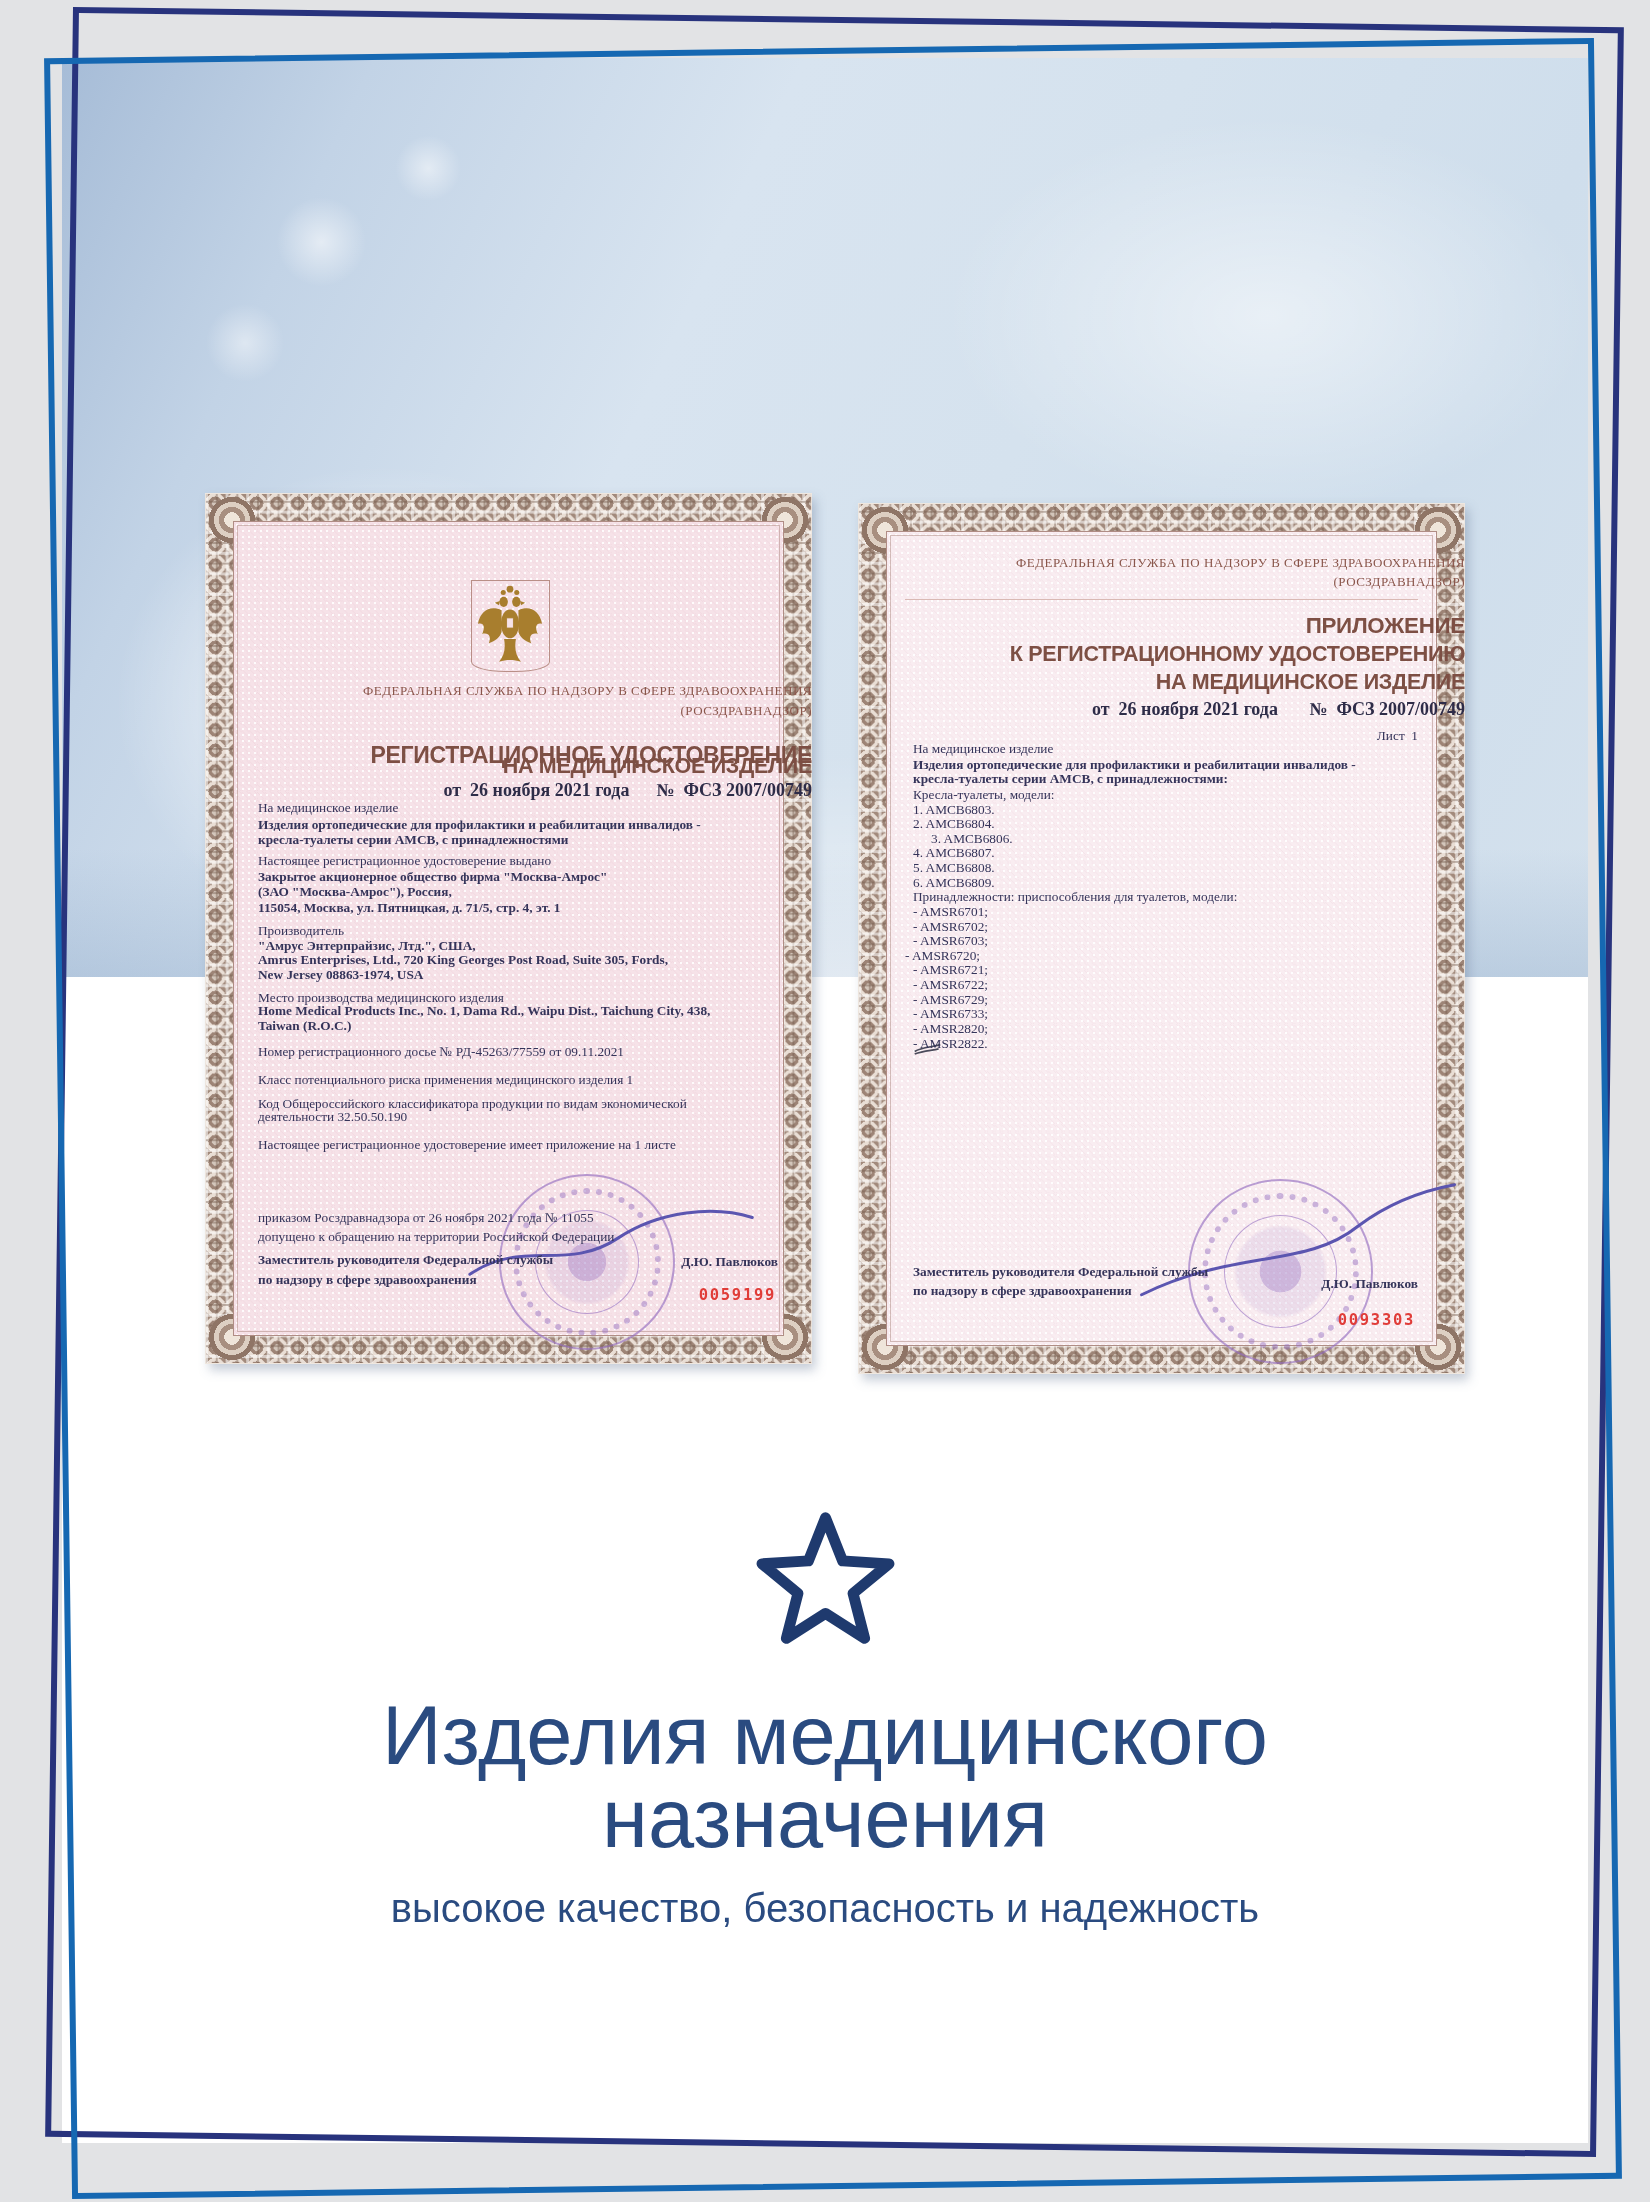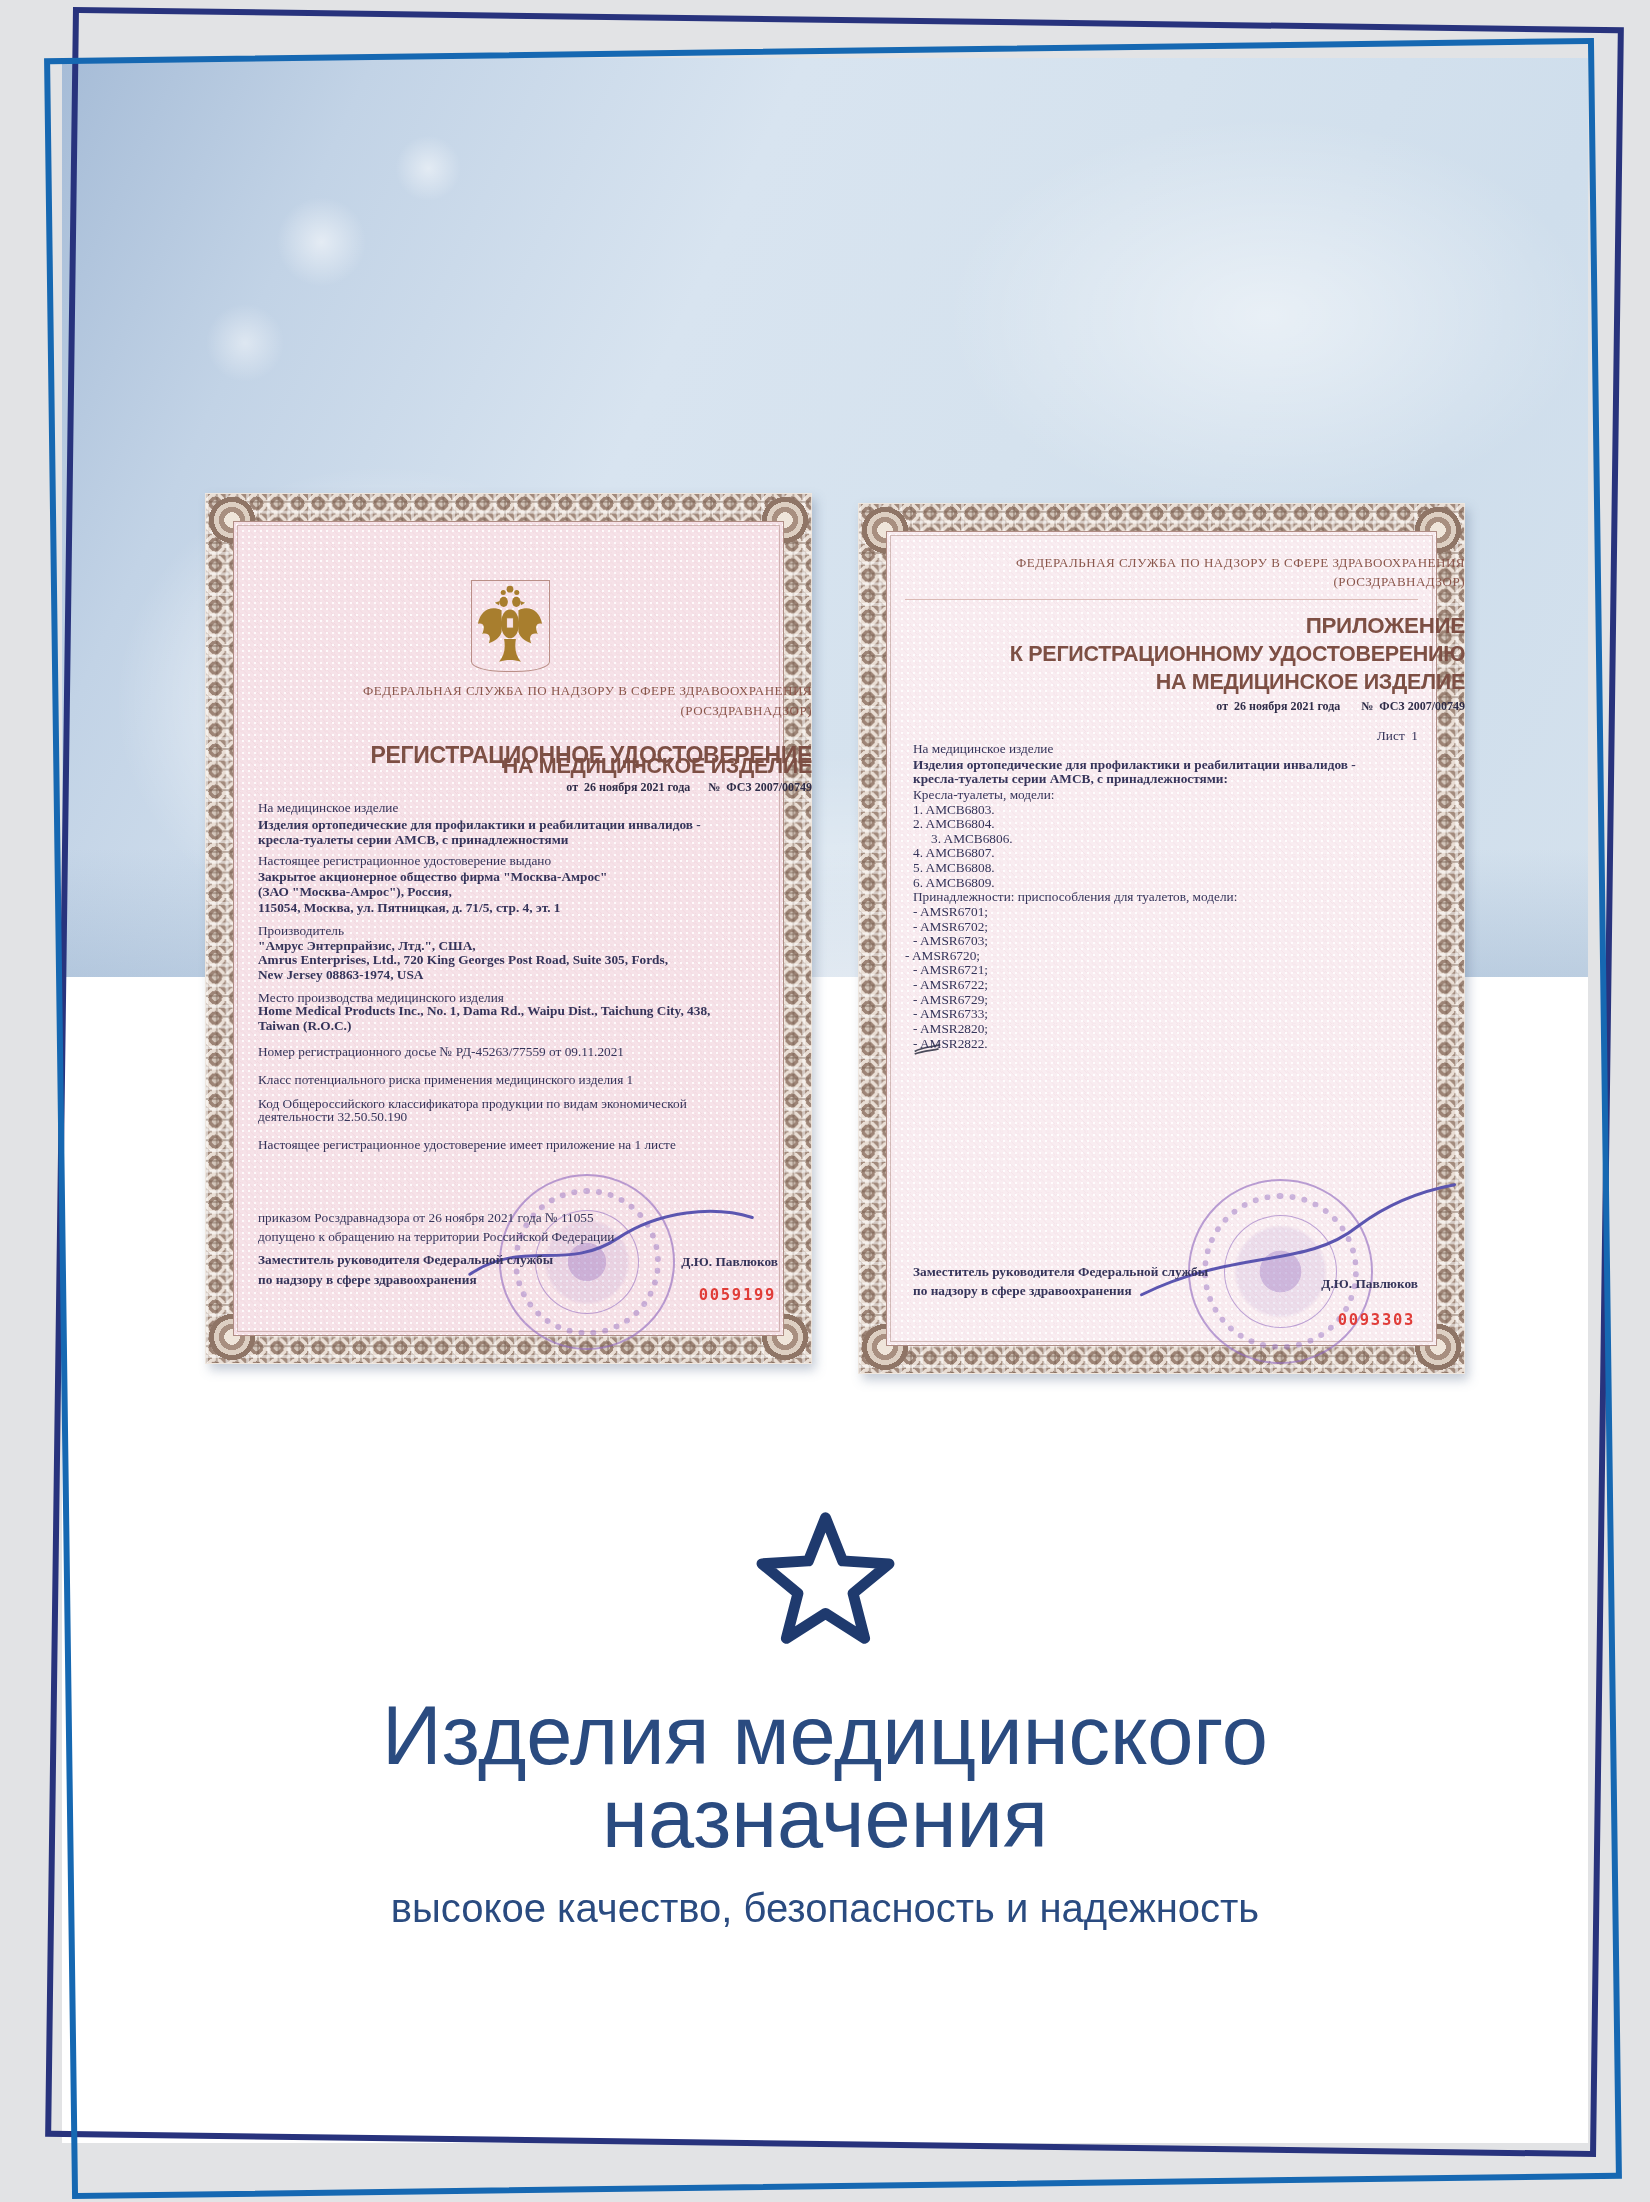--- a/index.html
+++ b/index.html
@@ -55,21 +55,21 @@
     background-size:6px 6px, 7.7px 7.7px;
   }
   .corner{position:absolute;width:50px;height:50px;transform:rotate(45deg);
     background:radial-gradient(circle at 50% 50%, #efe5da 0 7.7px, #a88f80 7.7px 13px, #ddcfc2 13px 18px, #8f7566 18px 23px, rgba(0,0,0,0) 23px);}
   .corner.tl{left:1.7px;top:1.7px;} .corner.tr{right:1.7px;top:1.7px;}
   .corner.bl{left:1.7px;bottom:1.7px;} .corner.br{right:1.7px;bottom:1.7px;}
   .cert .t{position:absolute;white-space:pre;}
   .ctr{left:0;right:0;text-align:right;}
   .agency{font-size:13px;letter-spacing:0.5px;color:#8a564b;}
   .mtitle{font-family:"Liberation Sans", sans-serif;font-weight:bold;color:#7d4f44;letter-spacing:-0.3px;}
-  .dateline{font-weight:bold;font-size:12px;color:#2e2c48;}
+  .dateline{font-weight:bold;font-size:18px;color:#2e2c48;}
   .bodyline{font-size:13.3px;color:#35345a;left:53px;}
   .bodyline.b{font-weight:bold;}
   .rightline{font-size:13.3px;color:#35345a;}
   .divider{position:absolute;left:47px;right:47px;height:0.9px;background:#d9b9b4;}
   .serial{font-family:"DejaVu Sans Mono", monospace;font-weight:bold;font-size:15.5px;letter-spacing:1.7px;color:#e03c38;}
   .emblem-box{position:absolute;left:266px;top:87px;width:77px;height:90px;border:0.9px solid #b98f87;border-radius:0 0 34px 34px / 0 0 10.3px 10.3px;}
   
   .stamp{position:absolute;width:172px;height:172px;border-radius:50%;
     border:2.6px solid rgba(148,110,192,.75);opacity:.85;}
   .stamp .ring{position:absolute;inset:12px;border-radius:50%;border:6px dotted rgba(148,110,192,.55);}

